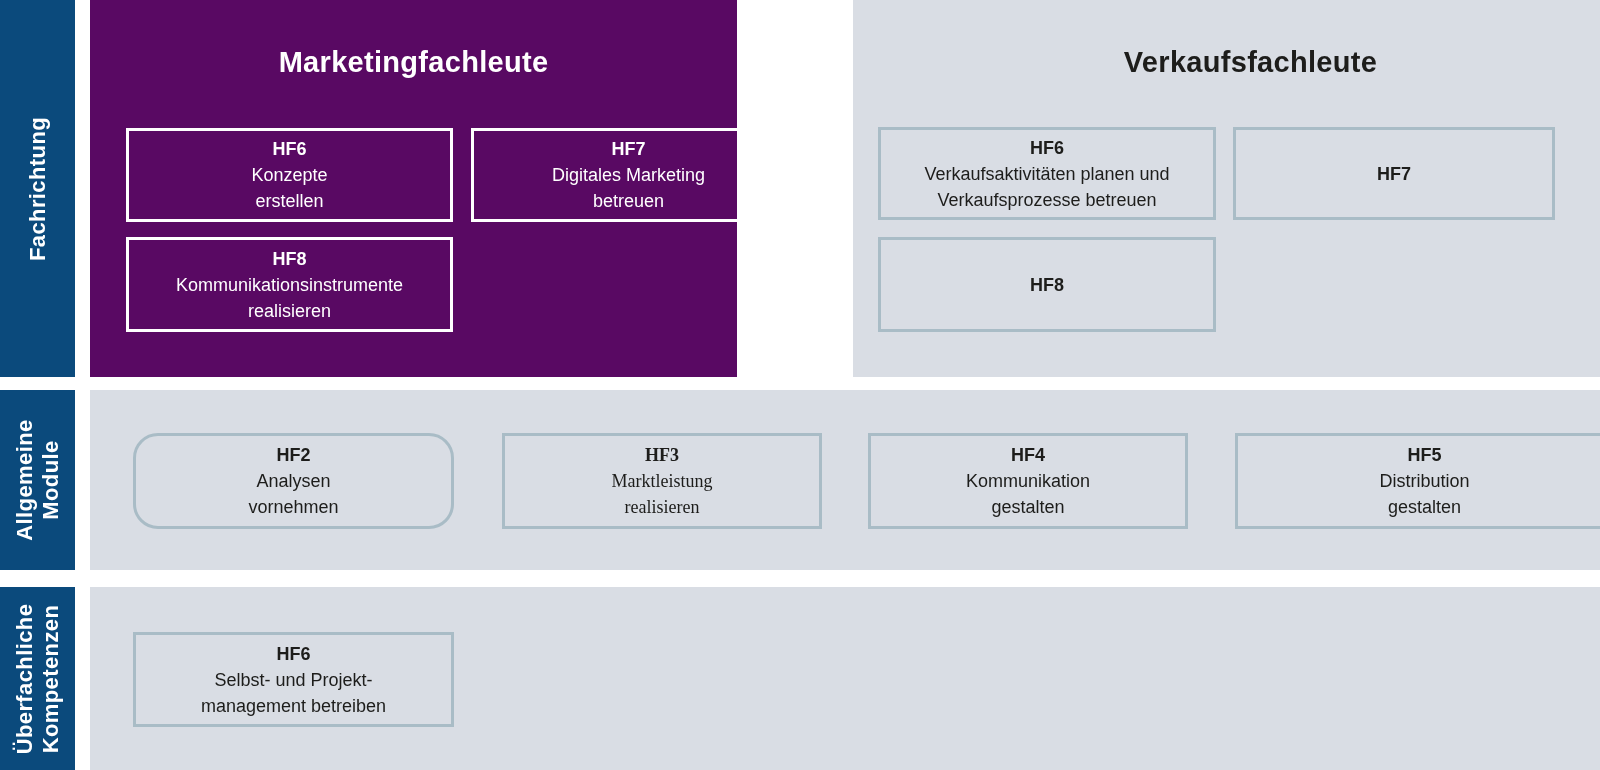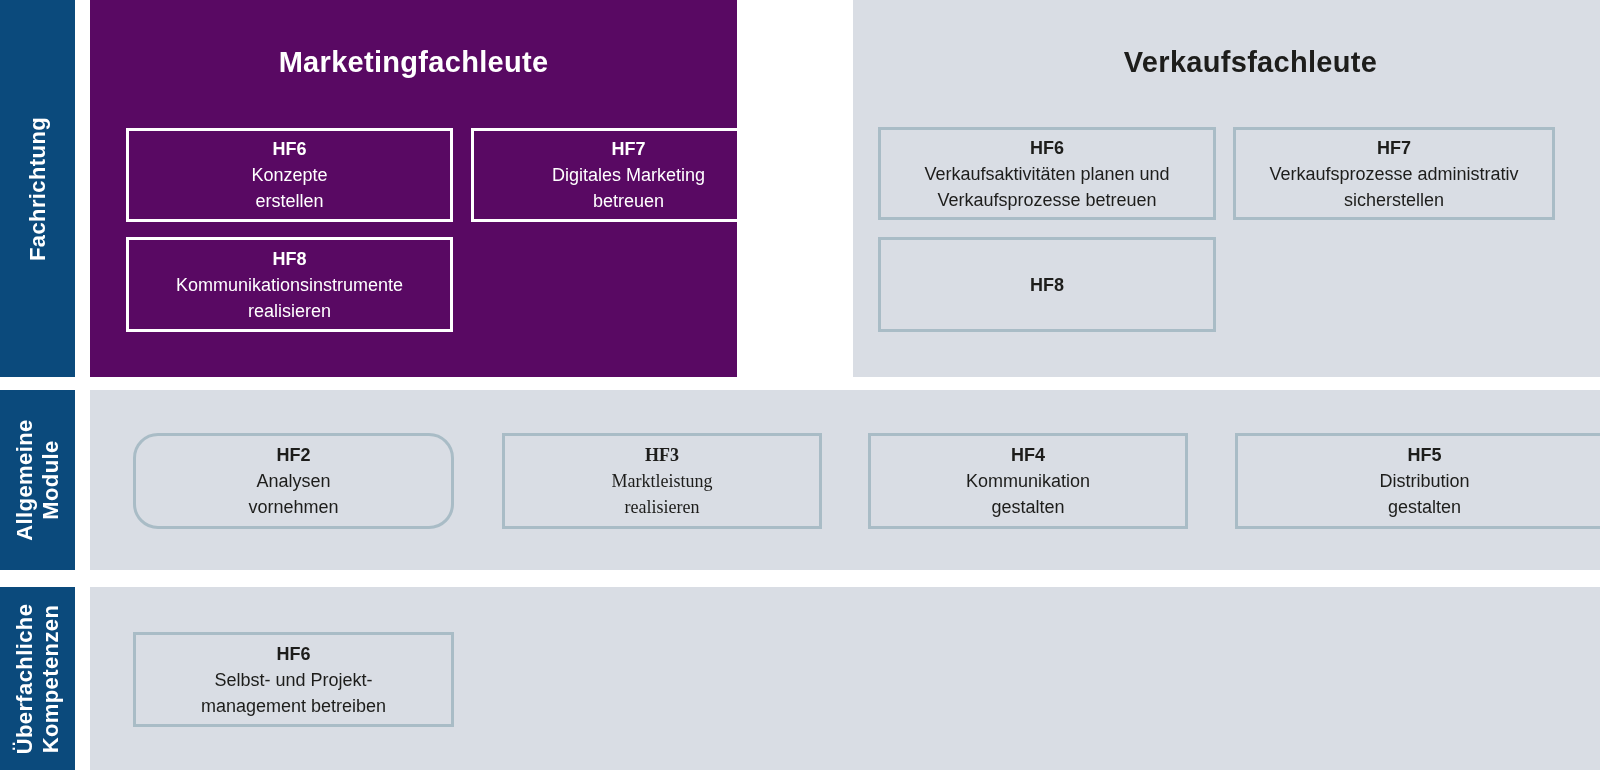--- a/index.html
+++ b/index.html
@@ -122,22 +122,20 @@
     <div class="panel panel-verkauf">
       <div class="panel-title">Verkaufsfachleute</div>
 
       <div class="box" id="vk-hf6">
         <div class="box-code">HF6</div>
         <div class="box-text">Verkaufsaktivitäten planen und
 Verkaufsprozesse betreuen</div>
       </div>
       <div class="box" id="vk-hf7">
         <div class="box-code">HF7</div>
-        <div class="box-text">Verkaufsprozesse administrativ
-sicherstellen</div>
       </div>
       <div class="box" id="vk-hf8">
         <div class="box-code">HF8</div>
       </div>
     </div>
   </div>
 
   <div class="row row-2">
     <div class="sidebar">
       <div class="sidebar-label">Allgemeine

